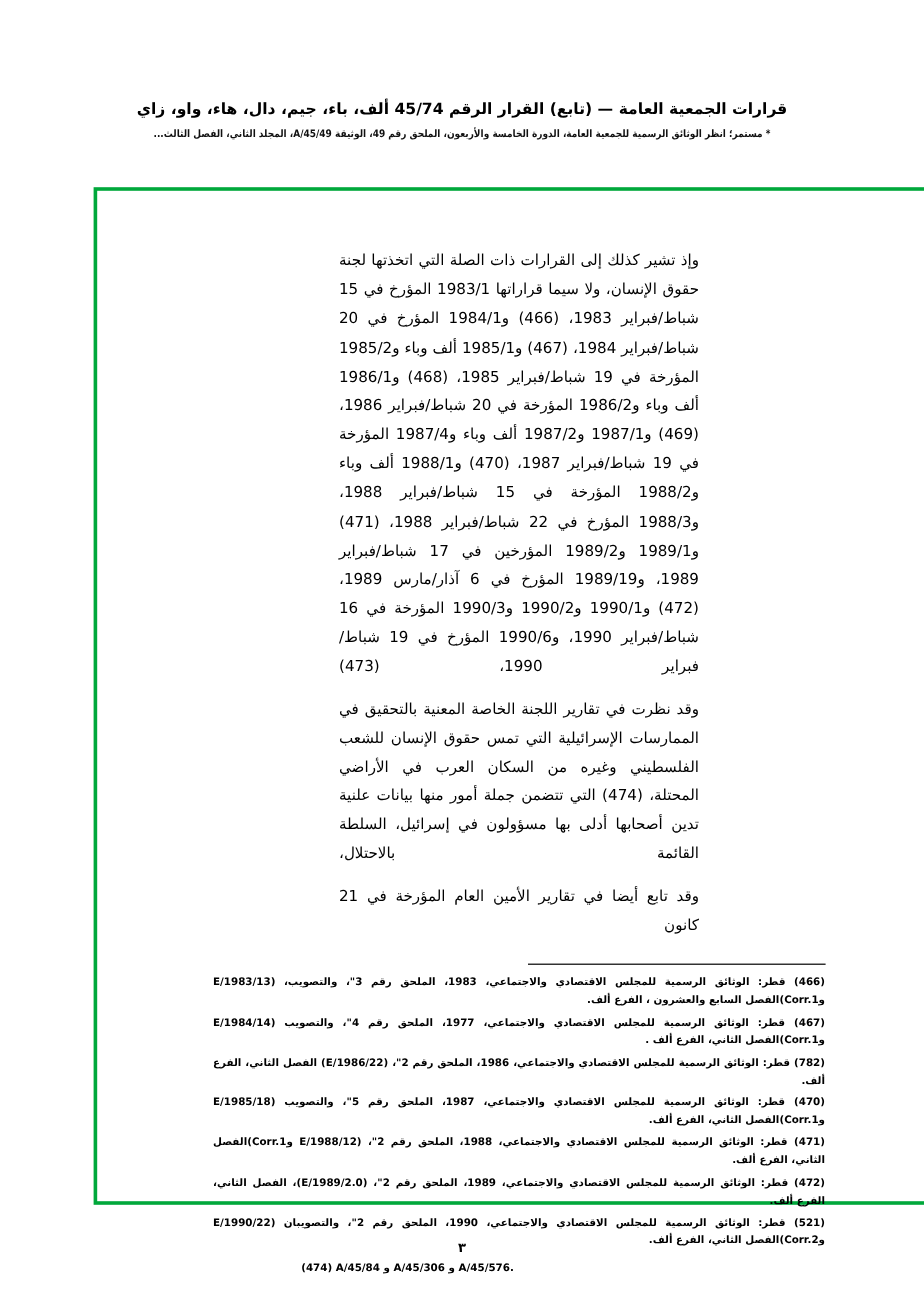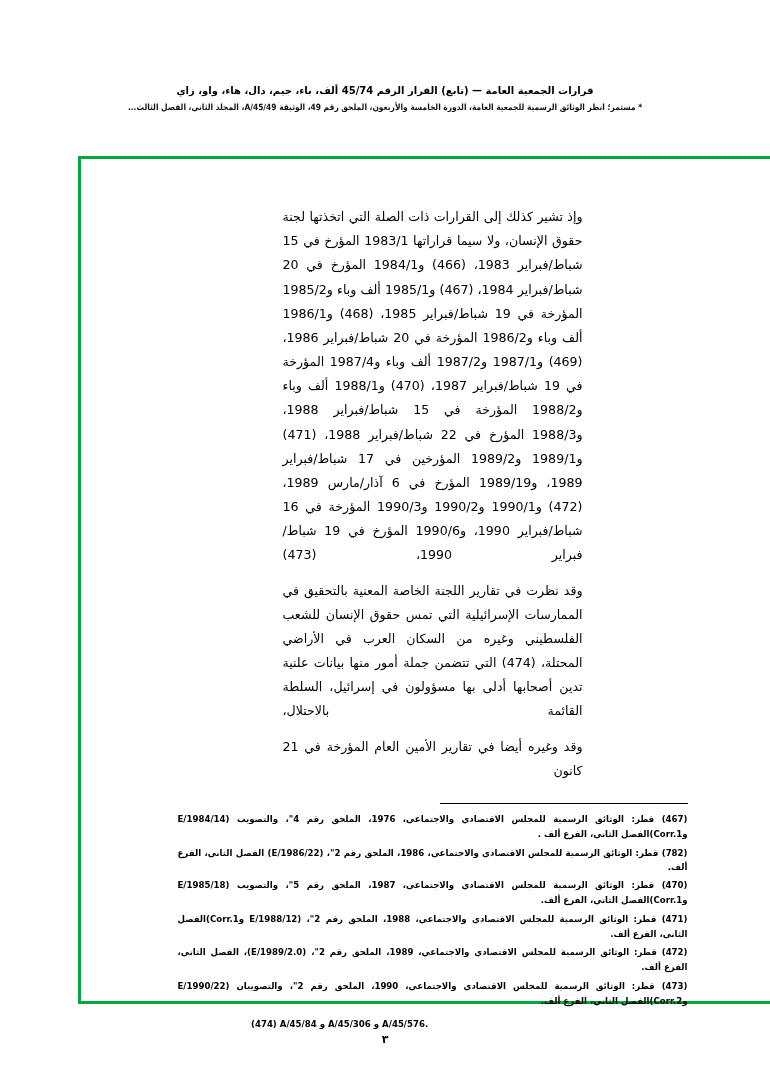--- a/index.html
+++ b/index.html
@@ -23,21 +23,21 @@
 
   
   .header {
     position: absolute;
     top: 84px;
     left: 0;
     right: 0;
     text-align: center;
   }
   .header-title {
-    font-size: 10px;
+    font-size: 13px;
     font-weight: bold;
     letter-spacing: 0px;
     direction: rtl;
     line-height: 1.3;
   }
   .header-sub {
     margin-top: 6px;
     font-size: 7.5px;
     font-weight: bold;
     direction: rtl;
@@ -143,51 +143,55 @@
 
   <div class="frame">
     <div class="frame-inner">
 
       <div class="body-col">
 
         <p class="para j"><span>وإذ تشير كذلك إلى القرارات ذات الصلة التي اتخذتها لجنة حقوق الإنسان، ولا سيما قراراتها 1983/1 المؤرخ في 15 شباط/فبراير 1983، (466) و1984/1 المؤرخ في 20 شباط/فبراير 1984، (467) و1985/1 ألف وباء و1985/2 المؤرخة في 19 شباط/فبراير 1985، (468) و1986/1 ألف وباء و1986/2 المؤرخة في 20 شباط/فبراير 1986، (469) و1987/1 و1987/2 ألف وباء و1987/4 المؤرخة في 19 شباط/فبراير 1987، (470) و1988/1 ألف وباء و1988/2 المؤرخة في 15 شباط/فبراير 1988، و1988/3 المؤرخ في 22 شباط/فبراير 1988، (471) و1989/1 و1989/2 المؤرخين في 17 شباط/فبراير 1989، و1989/19 المؤرخ في 6 آذار/مارس 1989، (472) و1990/1 و1990/2 و1990/3 المؤرخة في 16 شباط/فبراير 1990، و1990/6 المؤرخ في 19 شباط/فبراير 1990، (473)</span></p>
 
         <p class="para j"><span class="bold-lead">وقد نظرت</span><span> في تقارير اللجنة الخاصة المعنية بالتحقيق في الممارسات الإسرائيلية التي تمس حقوق الإنسان للشعب الفلسطيني وغيره من السكان العرب في الأراضي المحتلة، (474) التي تتضمن جملة أمور منها بيانات علنية تدين أصحابها أدلى بها مسؤولون في إسرائيل، السلطة القائمة بالاحتلال،</span></p>
 
-        <p class="para last-right"><span class="bold-lead">وقد وغيره أيضا</span><span> في تقارير الأمين العام المؤرخة في 21 كانون</span></p>
+        <p class="para last-right"><span class="bold-lead">وقد تابع أيضا</span><span> في تقارير الأمين العام المؤرخة في 21 كانون</span></p>
 
       </div>
 
       <div class="fn-rule-wrap">
         <div class="fn-line"></div>
       </div>
 
       <div class="footnotes">
         <div class="fn-item">
+          <span>(466)</span>
+          <span>قطر: الوثائق الرسمية للمجلس الاقتصادي والاجتماعي، 1983، الملحق رقم 3"، والتصويب، (E/1983/13 وCorr.1)الفصل السابع والعشرون ، الفرع ألف.</span>
+        </div>
+        <div class="fn-item">
           <span>(467)</span>
-          <span>قطر: الوثائق الرسمية للمجلس الاقتصادي والاجتماعي، 1976، الملحق رقم 4"، والتصويب (E/1984/14 وCorr.1)الفصل الثاني، الفرع ألف .</span>
+          <span>قطر: الوثائق الرسمية للمجلس الاقتصادي والاجتماعي، 1977، الملحق رقم 4"، والتصويب (E/1984/14 وCorr.1)الفصل الثاني، الفرع ألف .</span>
         </div>
         <div class="fn-item tight">
           <span>(782)</span>
           <span>قطر: الوثائق الرسمية للمجلس الاقتصادي والاجتماعي، 1986، الملحق رقم 2"، (E/1986/22) الفصل الثاني، الفرع ألف.</span>
         </div>
         <div class="fn-item">
           <span>(470)</span>
           <span>قطر: الوثائق الرسمية للمجلس الاقتصادي والاجتماعي، 1987، الملحق رقم 5"، والتصويب (E/1985/18 وCorr.1)الفصل الثاني، الفرع ألف.</span>
         </div>
         <div class="fn-item">
           <span>(471)</span>
           <span>قطر: الوثائق الرسمية للمجلس الاقتصادي والاجتماعي، 1988، الملحق رقم 2"، (E/1988/12 وCorr.1)الفصل الثاني، الفرع ألف.</span>
         </div>
         <div class="fn-item">
           <span>(472)</span>
           <span>قطر: الوثائق الرسمية للمجلس الاقتصادي والاجتماعي، 1989، الملحق رقم 2"، (E/1989/2.0)، الفصل الثاني، الفرع ألف.</span>
         </div>
         <div class="fn-item">
-          <span>(473)</span>
+          <span>(521)</span>
           <span>قطر: الوثائق الرسمية للمجلس الاقتصادي والاجتماعي، 1990، الملحق رقم 2"، والتصويبان (E/1990/22 وCorr.2)الفصل الثاني، الفرع ألف.</span>
         </div>
       </div>
 
       <div class="fn-last">(474) A/45/84 و A/45/306 و A/45/576.</div>
 
     </div>
   </div>
 
   <div class="page-number">٣</div>

